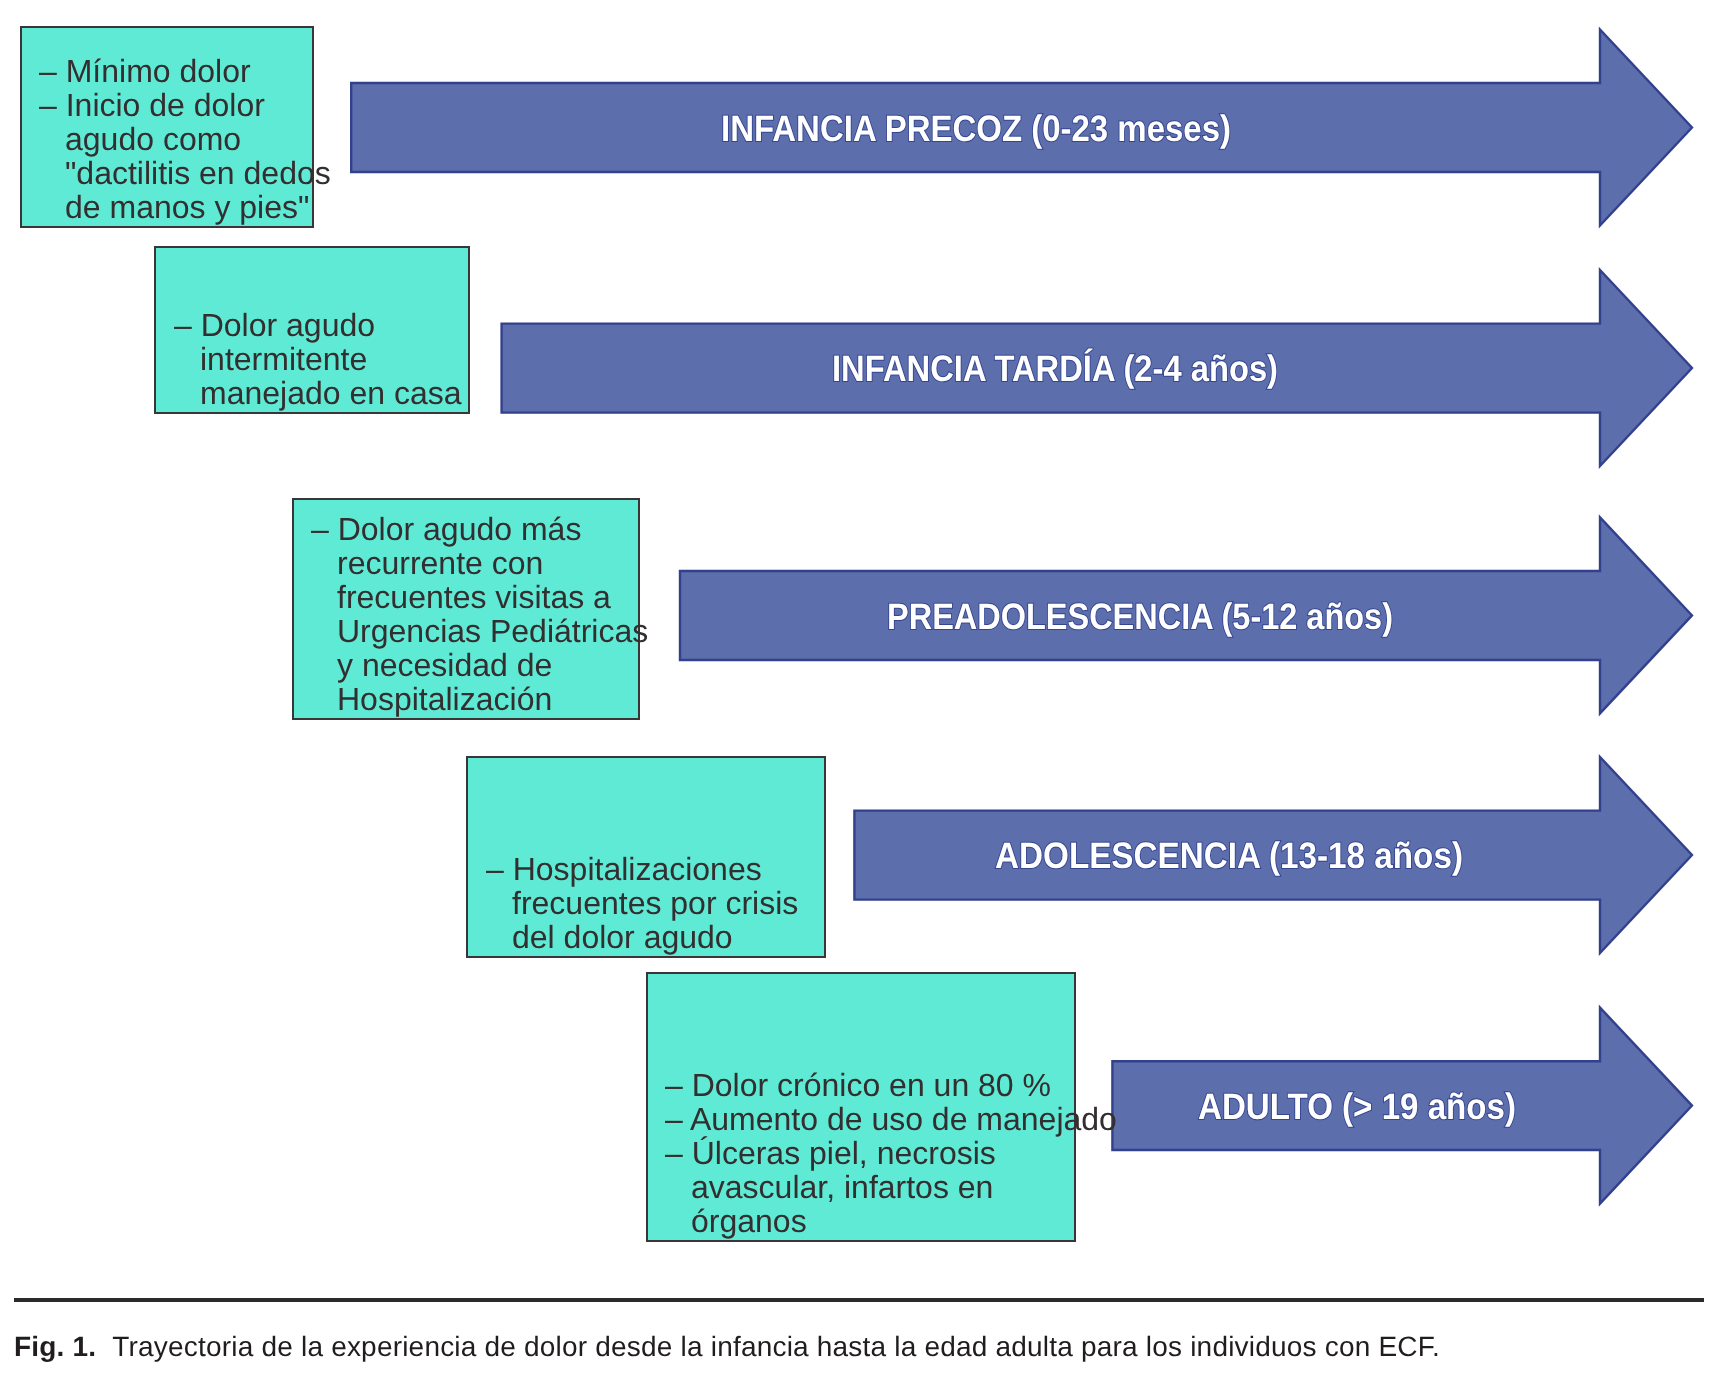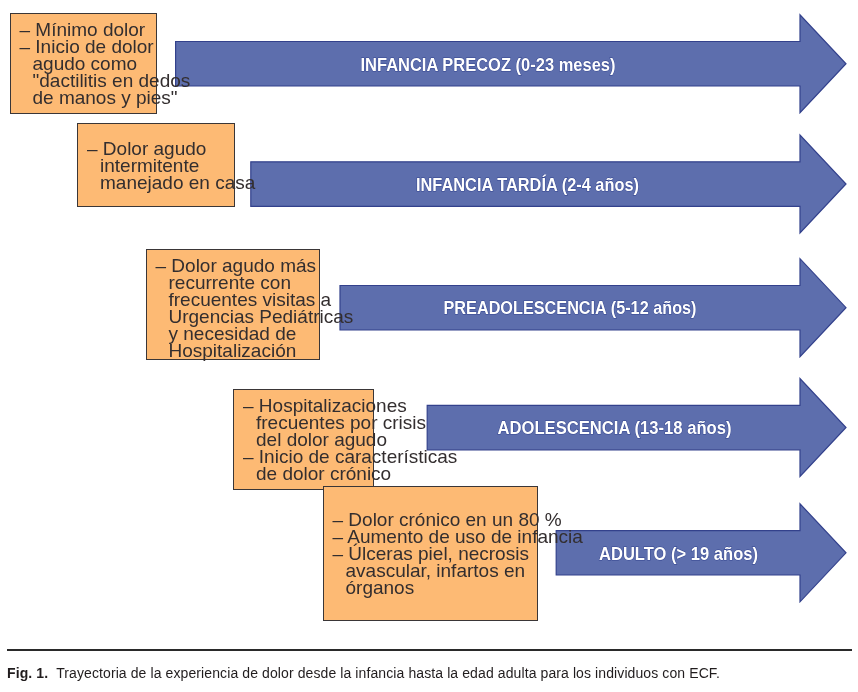--- a/index.html
+++ b/index.html
@@ -1,18 +1,18 @@
 <!DOCTYPE html>
 <html><head>
 <meta charset="utf-8">
 <style>
 html,body{margin:0;padding:0}
 body{width:858px;height:692px;position:relative;background:#fff;font-family:"Liberation Sans",sans-serif;overflow:hidden}
 #arrows{position:absolute;left:0;top:0}
-.box{position:absolute;border:1.4px solid #3a3637;background:#fdba74;box-sizing:border-box;display:flex;align-items:center;color:#332e2f;font-size:19px;line-height:17px}
+.box{position:absolute;border:1.4px solid #3a3637;background:#5eead4;box-sizing:border-box;display:flex;align-items:flex-end;color:#332e2f;font-size:16px;line-height:17px}
 .box .in{padding-left:9px;padding-right:2px;width:100%}
 .it{padding-left:13px;text-indent:-13px;white-space:nowrap}
 #rule{position:absolute;left:7px;top:649.2px;width:845px;height:1.6px;background:#2a2a2a}
 #caption{position:absolute;left:7px;top:664.6px;width:851px;font-size:14px;letter-spacing:0.1px;color:#211d1e;white-space:nowrap}
 </style>
 </head>
 <body>
 <svg id="arrows" width="858" height="692" viewBox="0 0 858 692">
   <g fill="#5d6ead" stroke="#33418c" stroke-width="1.2" stroke-linejoin="miter">
     <path d="M175.6,41.5 H800 V14.75 L846,63.75 L800,112.75 V86 H175.6 Z"></path>
@@ -42,29 +42,28 @@
     <div class="it">– Dolor agudo<br>intermitente<br>manejado en casa</div>
   </div>
 </div>
 
 <div class="box" style="left:145.5px;top:249px;width:174px;height:111px;padding-top:7px">
   <div class="in">
     <div class="it">– Dolor agudo más<br>recurrente con<br>frecuentes visitas a<br>Urgencias Pediátricas<br>y necesidad de<br>Hospitalización</div>
   </div>
 </div>
 
-<div class="box" style="left:233px;top:389px;width:141px;height:100.5px">
+<div class="box" style="left:233px;top:378px;width:180px;height:100.5px">
   <div class="in">
     <div class="it">– Hospitalizaciones<br>frecuentes por crisis<br>del dolor agudo</div>
-    <div class="it">– Inicio de características<br>de dolor crónico</div>
   </div>
 </div>
 
 <div class="box" style="left:322.5px;top:485.5px;width:215px;height:135.5px">
   <div class="in">
     <div class="it">– Dolor crónico en un 80 %</div>
-    <div class="it">– Aumento de uso de infancia</div>
+    <div class="it">– Aumento de uso de manejado</div>
     <div class="it">– Úlceras piel, necrosis<br>avascular, infartos en<br>órganos</div>
   </div>
 </div>
 
 <div id="rule"></div>
 <div id="caption"><b>Fig.&nbsp;1.</b>&nbsp;&nbsp;Trayectoria de la experiencia de dolor desde la infancia hasta la edad adulta para los individuos con ECF.</div>
 
 </body></html>

